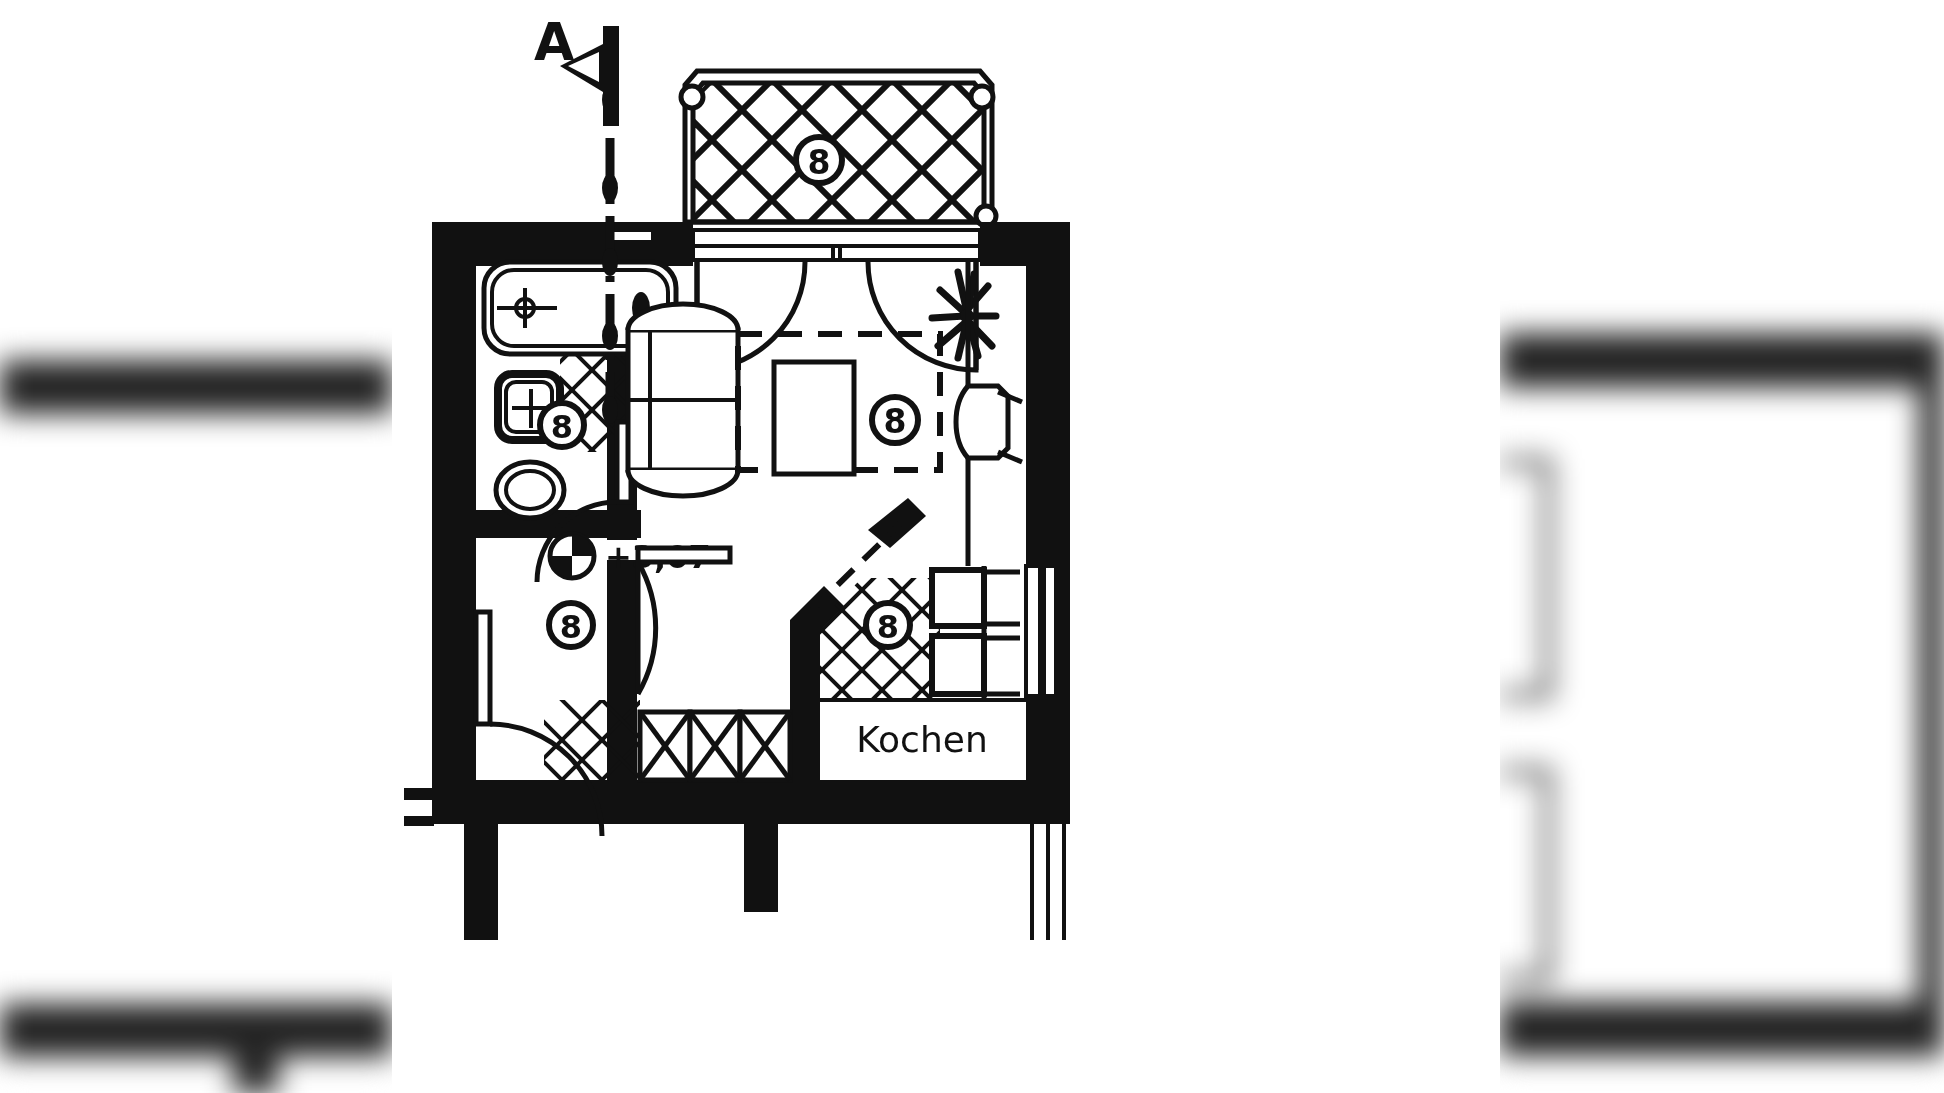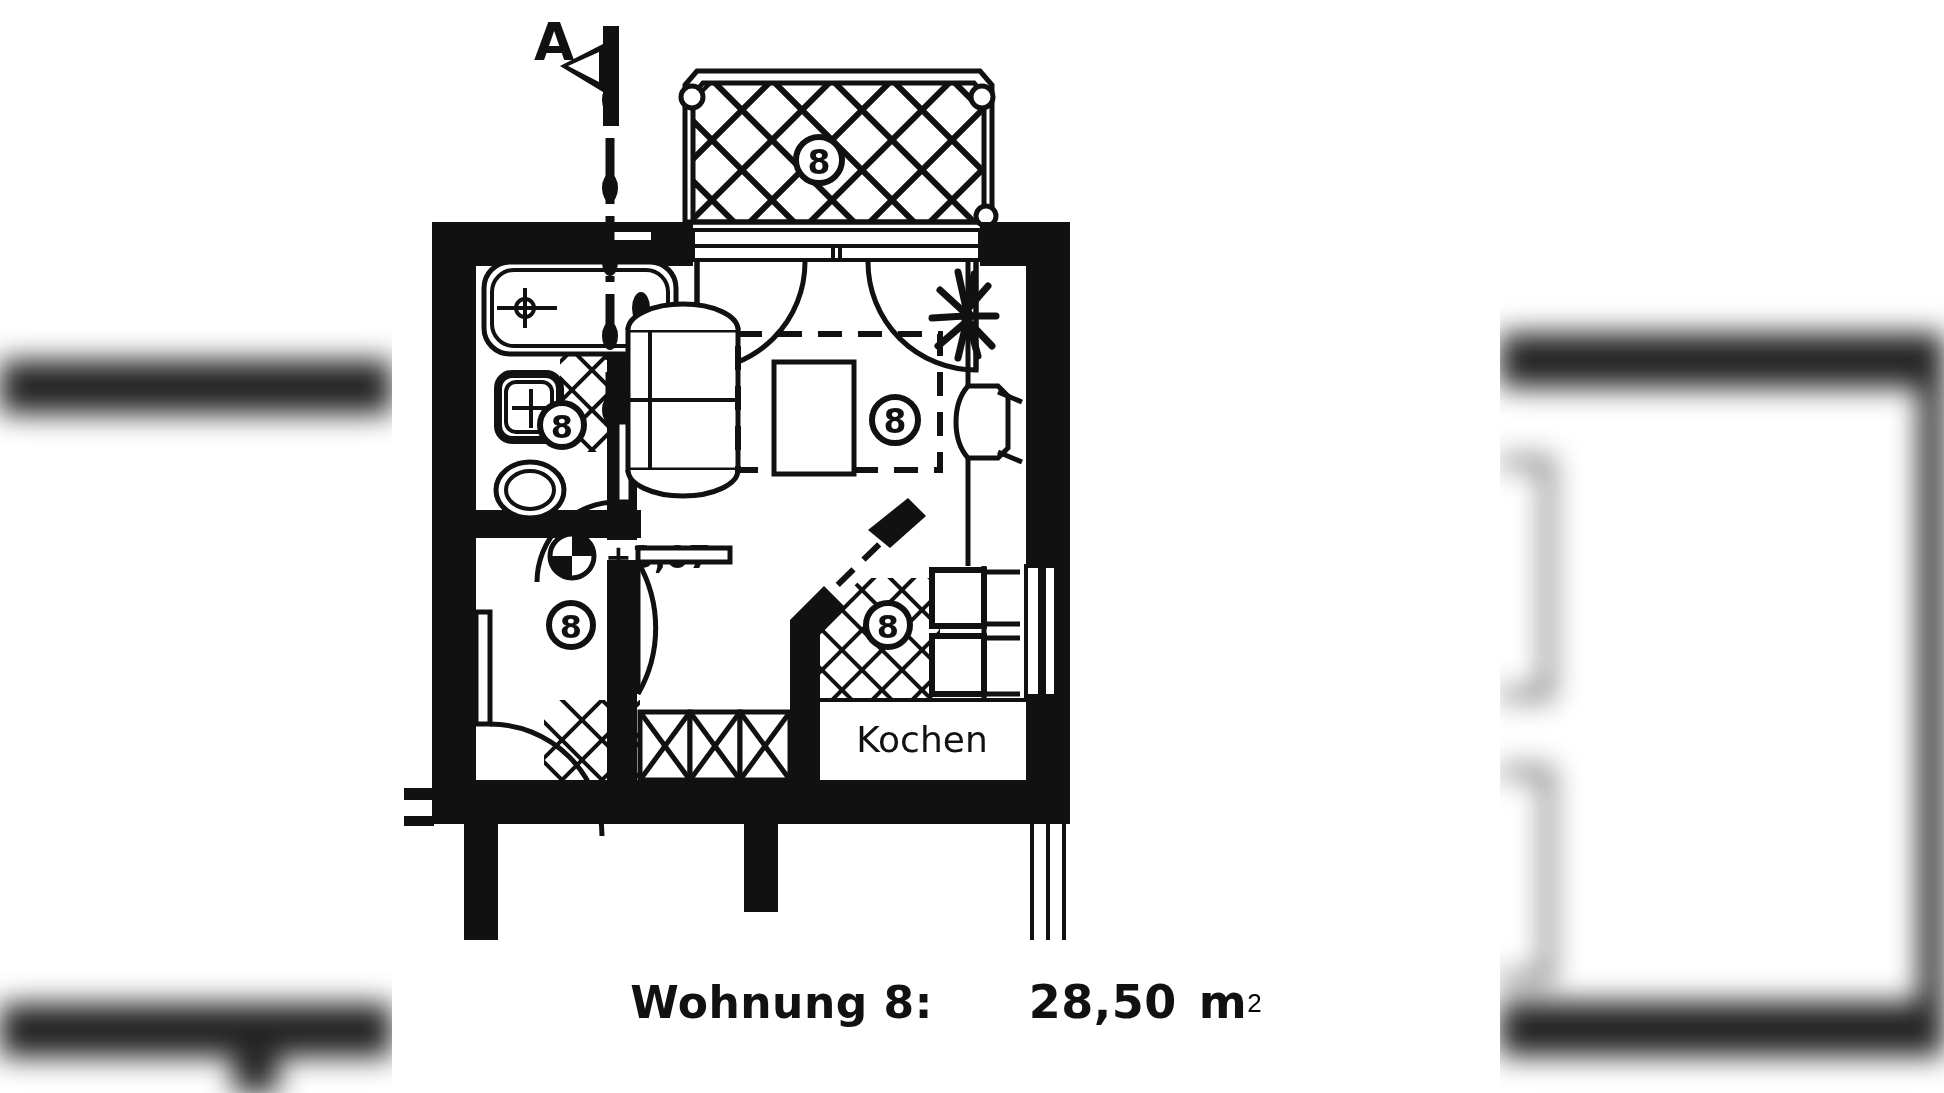--- a/index.html
+++ b/index.html
@@ -385,17 +385,14 @@
       <g>
         <rect x="211" y="26" width="16" height="100" fill="#111"></rect>
         <path d="M 211 44 L 168 66 L 211 92 Z" fill="#111"></path>
         <path d="M 176 66 L 207 52 L 207 82 Z" fill="#fff"></path>
       </g>
       <text x="162" y="60" text-anchor="middle" font-family="DejaVu Sans, sans-serif" font-size="52" font-weight="700" fill="#111">A</text>
 
     </svg>
   </div>
 
-  <div class="cap">
-    <span class="lbl">Wohnung 8:</span><span class="area">28,50</span><span class="area" style="margin-left:22px">m</span><sup>2</sup>
-  </div>
 
 </div>
 
 </body></html>

